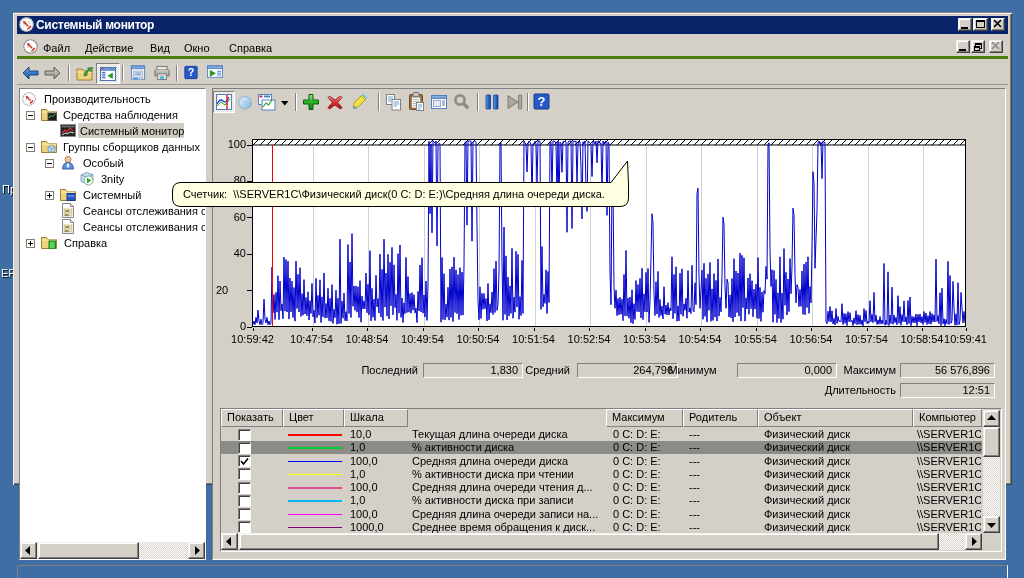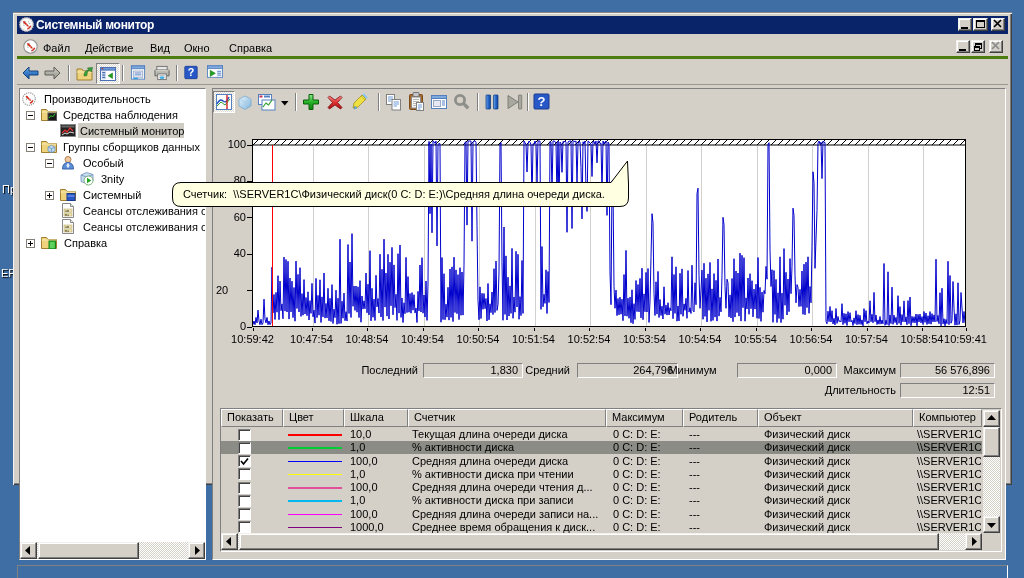--- a/index.html
+++ b/index.html
@@ -441,21 +441,20 @@
       <div class="abs fld" style="left:524px;top:274px;width:100px;height:15px">0,000</div>
       <div class="abs" style="left:600px;top:275px;width:83px;text-align:right;line-height:13px">Максимум</div>
       <div class="abs fld" style="left:687px;top:274px;width:95px;height:15px">56 576,896</div>
       <div class="abs" style="left:580px;top:295px;width:103px;text-align:right;line-height:13px">Длительность</div>
       <div class="abs fld" style="left:687px;top:294px;width:95px;height:15px">12:51</div>
 
       <div class="abs" style="left:7px;top:319px;width:782px;height:144px;border-top:1px solid #808080;border-left:1px solid #808080;border-bottom:1px solid #fff;border-right:1px solid #fff;background:#D4D0C8">
         <div class="abs hdrbtn" style="left:0;top:0;width:62px;height:18px">Показать</div>
         <div class="abs hdrbtn" style="left:62px;top:0;width:61px;height:18px">Цвет</div>
         <div class="abs hdrbtn" style="left:123px;top:0;width:64px;height:18px">Шкала</div>
-        <div class="abs hdrbtn" style="left:187px;top:0;width:198px;height:18px">Счетчик</div>
         <div class="abs hdrbtn" style="left:385px;top:0;width:77px;height:18px">Максимум</div>
         <div class="abs hdrbtn" style="left:462px;top:0;width:75px;height:18px">Родитель</div>
         <div class="abs hdrbtn" style="left:537px;top:0;width:155px;height:18px">Объект</div>
         <div class="abs hdrbtn" style="left:692px;top:0;width:69px;height:18px">Компьютер</div>
         <div id="rows">
             <div class="abs" style="left:17px;top:19.5px;width:13px;height:12px;background:#fff;border:1px solid #808080;border-bottom-color:#fff;border-right-color:#fff;box-shadow:inset 1px 1px 0 #404040"></div>
             <div class="abs" style="left:67px;top:25.0px;width:54px;height:1.5px;background:#FF0000"></div>
             <div class="cell" style="left:129px;top:19.0px;width:55px">10,0</div>
             <div class="cell" style="left:191px;top:19.0px;width:192px">Текущая длина очереди диска</div>
             <div class="cell" style="left:392px;top:19.0px;width:68px">0 C: D: E:</div>

